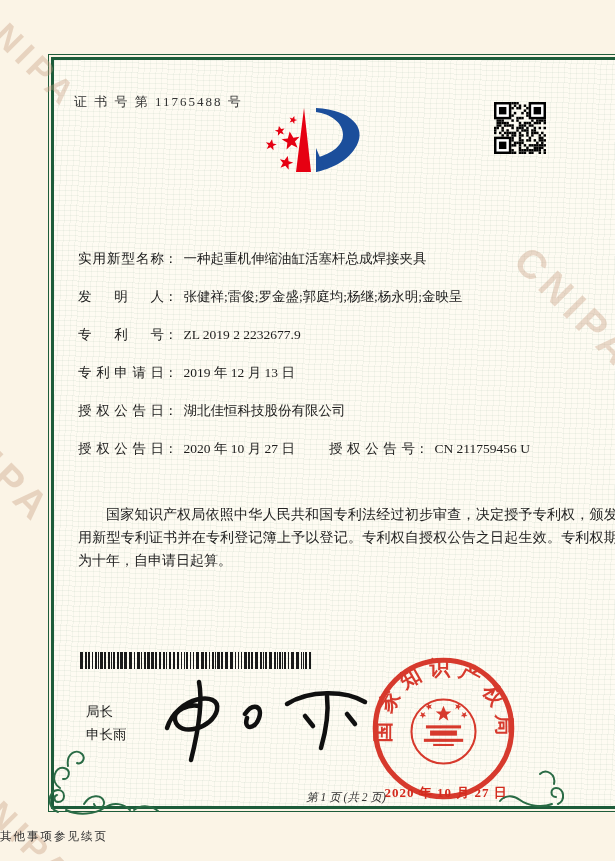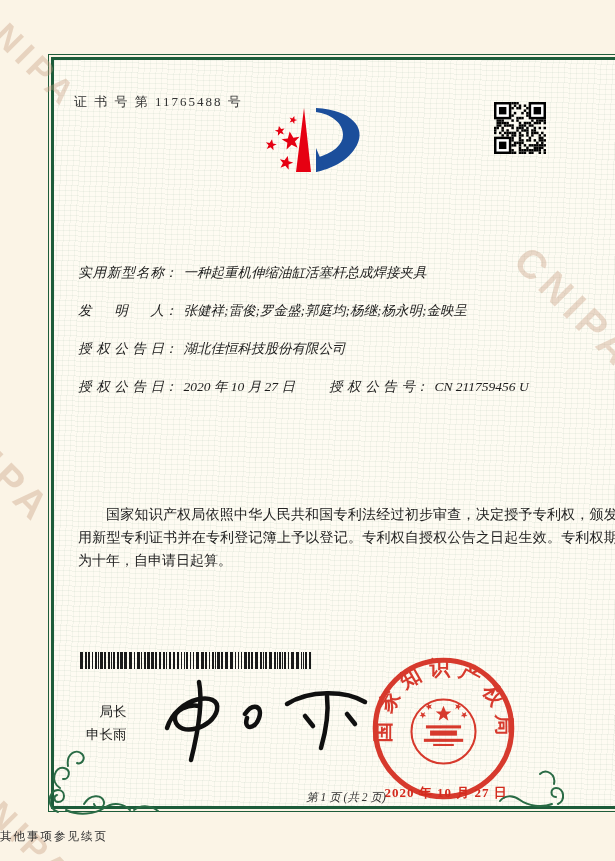--- a/index.html
+++ b/index.html
@@ -22,31 +22,31 @@
       repeating-linear-gradient(93deg, rgba(46,110,74,.05) 0 1px, transparent 1px 6px),
       repeating-linear-gradient(2deg, rgba(46,110,74,.06) 0 1px, transparent 1px 5px),
       #fefbf2;
     z-index:1;
   }
   .cert-no{position:absolute;left:20px;top:33px;font-size:13px;letter-spacing:2px;color:#333;}
   .qr{position:absolute;left:440px;top:42px;width:52px;height:52px;}
   .logo{position:absolute;left:176px;top:40px;width:155px;height:84px;}
   .title{position:absolute;left:0;top:126px;width:100%;text-align:center;
     font-size:30px;font-weight:700;letter-spacing:8px;color:#141414;}
-  .fields{position:absolute;left:24px;right:22px;top:204px;font-size:13.5px;color:#1c1c1c;font-style:italic;}
+  .fields{position:absolute;left:24px;right:22px;top:190px;font-size:13.5px;color:#1c1c1c;}
   .field-row{height:20px;margin-bottom:18px;white-space:nowrap;}
   .f-label{display:inline-block;width:86px;text-align:justify;text-align-last:justify;vertical-align:top;}
   .f-colon{display:inline-block;}
   .f-value{padding-left:6px;}
   .grant-pair2{margin-left:34px;}
   .paras{position:absolute;left:24px;right:6px;top:444px;font-size:14px;line-height:1.64;
     text-align:justify;color:#222;}
   .paras p{margin:0;text-indent:2em;}
   .barcode{position:absolute;left:26px;top:592px;width:234px;height:17px;}
-  .commissioner{position:absolute;left:32px;top:640px;font-size:13.5px;line-height:23px;color:#1c1c1c;text-align:right;}
+  .commissioner{position:absolute;left:32px;top:640px;font-size:13.5px;line-height:23px;color:#1c1c1c;}
   .signature{position:absolute;left:95px;top:616px;width:235px;height:95px;}
   .sig-stroke{fill:none;stroke:#101010;stroke-width:4.5;stroke-linecap:round;stroke-linejoin:round;}
   .seal{position:absolute;left:312px;top:593px;width:155px;height:155px;opacity:.92;}
   .seal-red{fill:var(--seal-red,#d42a1d);}
   .seal-ring{fill:none;stroke:var(--seal-red,#d42a1d);stroke-width:5;}
   .seal-thin{fill:none;stroke:var(--seal-red,#d42a1d);stroke-width:2;}
   .seal-date{position:absolute;left:322px;top:724px;width:140px;text-align:center;
     color:var(--seal-red,#d42a1d);font-size:13px;font-weight:700;letter-spacing:1px;}
   .page-indicator{position:absolute;left:0;top:730px;width:100%;text-align:center;font-size:11.5px;color:#333;font-style:italic;}
   .footer-note{position:absolute;left:0;top:829px;width:100%;text-align:left;font-size:11.5px;
@@ -251,20 +251,26 @@
 
 
   <div class="fields">
     <div class="field-row">
       <span class="f-label">实用新型名称</span><span class="f-colon">：</span><span class="f-value">一种起重机伸缩油缸活塞杆总成焊接夹具</span>
     </div>
     <div class="field-row">
       <span class="f-label">发明人</span><span class="f-colon">：</span><span class="f-value">张健祥;雷俊;罗金盛;郭庭均;杨继;杨永明;金映呈</span>
     </div>
     <div class="field-row">
+      <span class="f-label">专利号</span><span class="f-colon">：</span><span class="f-value">ZL 2019 2 2232677.9</span>
+    </div>
+    <div class="field-row">
+      <span class="f-label">专利申请日</span><span class="f-colon">：</span><span class="f-value">2019 年 12 月 13 日</span>
+    </div>
+    <div class="field-row">
       <span class="f-label">授权公告日</span><span class="f-colon">：</span><span class="f-value">湖北佳恒科技股份有限公司</span>
     </div>
     <div class="field-row">
       <span class="f-label">授权公告日</span><span class="f-colon">：</span><span class="f-value">2020 年 10 月 27 日</span><span class="grant-pair2"><span class="f-label">授权公告号</span><span class="f-colon">：</span><span class="f-value">CN 211759456 U</span></span>
     </div>
   </div>
 
   <div class="paras">
     <p>国家知识产权局依照中华人民共和国专利法经过初步审查，决定授予专利权，颁发实用新型专利证书并在专利登记簿上予以登记。专利权自授权公告之日起生效。专利权期限为十年，自申请日起算。</p>
   </div>

